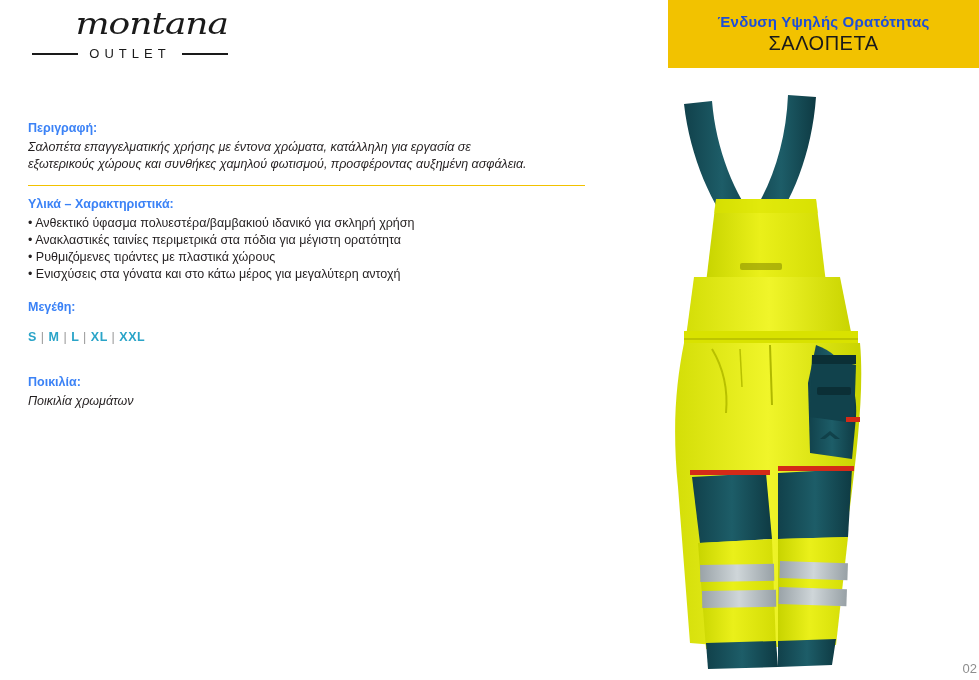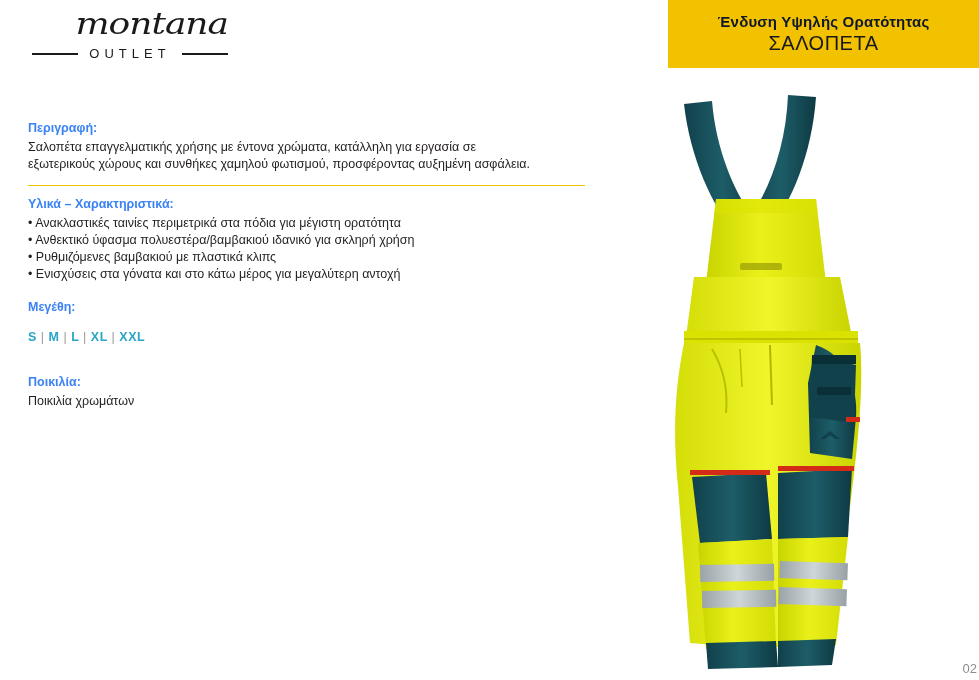--- a/index.html
+++ b/index.html
@@ -26,21 +26,21 @@
     background: #f2c200;
     display: flex;
     flex-direction: column;
     align-items: center;
     justify-content: center;
     gap: 2px;
   }
   .banner-line1 {
     font-size: 15px;
     font-weight: bold;
-    color: #0f172a;
+    color: #1d4ed8;
     letter-spacing: 0.2px;
   }
   .banner-line2 {
     font-size: 20px;
     font-weight: normal;
     color: #1a1a1a;
     letter-spacing: 0.5px;
   }
 
   
@@ -92,20 +92,21 @@
   }
   .sec-title {
     font-weight: bold;
     font-size: 12.5px;
     margin: 0 0 2px 0;
     color: #3b82f6;
   }
   .sec-body {
     margin: 0;
     color: #231f20;
+    font-style: italic;
   }
   .divider {
     height: 1px;
     background: #f2c200;
     margin: 12px 0 10px 0;
     width: 557px;
   }
   .bullets {
     margin: 0;
     padding: 0;
@@ -169,23 +170,23 @@
     <p class="sec-title">Περιγραφή:</p>
     <p class="sec-body">Σαλοπέτα επαγγελματικής χρήσης με έντονα χρώματα, κατάλληλη για εργασία σε</p>
     <p class="sec-body">εξωτερικούς χώρους και συνθήκες χαμηλού φωτισμού, προσφέροντας αυξημένη ασφάλεια.</p>
   </div>
 
   <div class="divider"></div>
 
   <div>
     <p class="sec-title">Υλικά – Χαρακτηριστικά:</p>
     <ul class="bullets">
+      <li>• Ανθεκτικό ύφασμα πολυεστέρα/βαμβακιού ιδανικό για σκληρή χρήση</li>
       <li>• Ανακλαστικές ταινίες περιμετρικά στα πόδια για μέγιστη ορατότητα</li>
-      <li>• Ανθεκτικό ύφασμα πολυεστέρα/βαμβακιού ιδανικό για σκληρή χρήση</li>
-      <li>• Ρυθμιζόμενες βαμβακιού με πλαστικά κλιπς</li>
+      <li>• Ρυθμιζόμενες τιράντες με πλαστικά χώρους</li>
       <li>• Ενισχύσεις στα γόνατα και στο κάτω μέρος για μεγαλύτερη αντοχή</li>
     </ul>
   </div>
 
   <div class="block-gap"></div>
 
   <div>
     <p class="sec-title">Μεγέθη:</p>
     <p class="sizes">
       <span>S</span>

